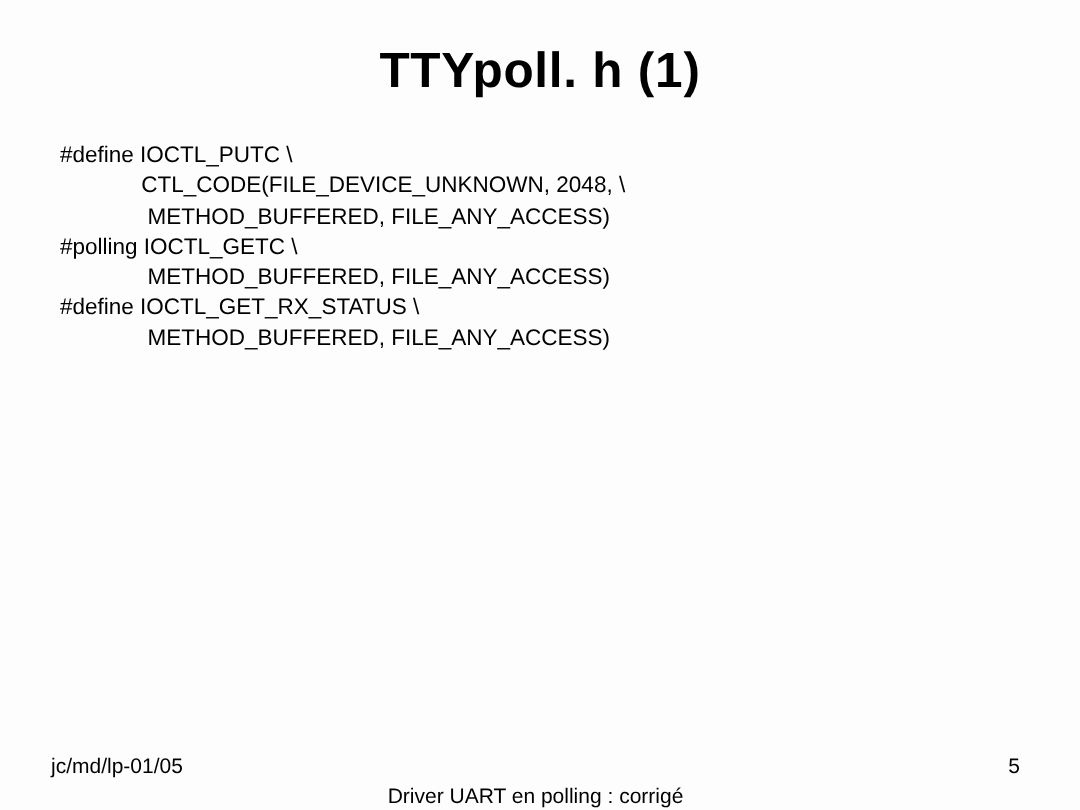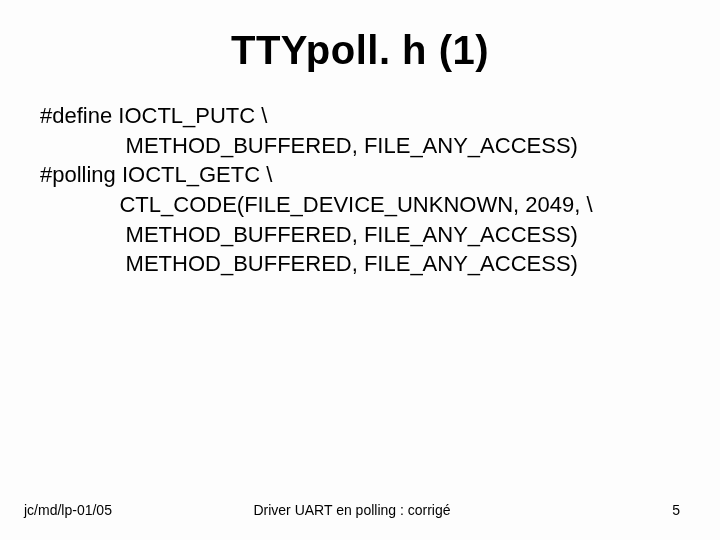--- a/index.html
+++ b/index.html
@@ -13,62 +13,64 @@
     overflow: hidden;
   }
   .slide {
     width: 100%;
     height: 100%;
     padding: 28px 40px 0 40px;
     position: relative;
   }
   .title {
     text-align: center;
-    font-size: 40px;
+    font-size: 33px;
     font-weight: bold;
     margin-bottom: 28px;
     letter-spacing: 0.5px;
   }
   .code-block {
-    font-size: 22px;
+    font-size: 15px;
     line-height: 1.35;
     font-family: Arial, Helvetica, sans-serif;
   }
   .code-line { white-space: pre; }
   .footer {
     position: absolute;
     bottom: 22px;
-    left: 24px;
+    left: 34px;
     right: 40px;
     display: flex;
     justify-content: space-between;
     align-items: baseline;
     font-size: 14px;
   }
   .footer-left { flex: 0 0 auto; }
   .footer-center {
     position: absolute;
     left: 0; right: 0;
     text-align: center;
+    margin-top: 20px;
   }
   .footer-right { flex: 0 0 auto; margin-left: auto; z-index: 1; }
 </style>
 </head>
 <body>
 
 <div class="slide">
 
   <h1 class="title">TTYpoll. h (1)</h1>
 
   <div class="code-block">
     <div class="code-line">#define IOCTL_PUTC \</div>
+    <div class="code-line">             CTL_CODE(FILE_DEVICE_UNKNOWN, 2048, \</div>
     <div class="code-line">              METHOD_BUFFERED, FILE_ANY_ACCESS)</div>
     <div class="code-line">#polling IOCTL_GETC \</div>
-    <div class="code-line">             CTL_CODE(FILE_DEVICE_UNKNOWN, 2049, \</div>
     <div class="code-line">              METHOD_BUFFERED, FILE_ANY_ACCESS)</div>
+    <div class="code-line">#define IOCTL_GET_RX_STATUS \</div>
     <div class="code-line">              METHOD_BUFFERED, FILE_ANY_ACCESS)</div>
   </div>
 
   <div class="footer">
     <span class="footer-left">jc/md/lp-01/05</span>
     <span class="footer-center">Driver UART en polling : corrigé</span>
     <span class="footer-right">5</span>
   </div>
 
 </div>

